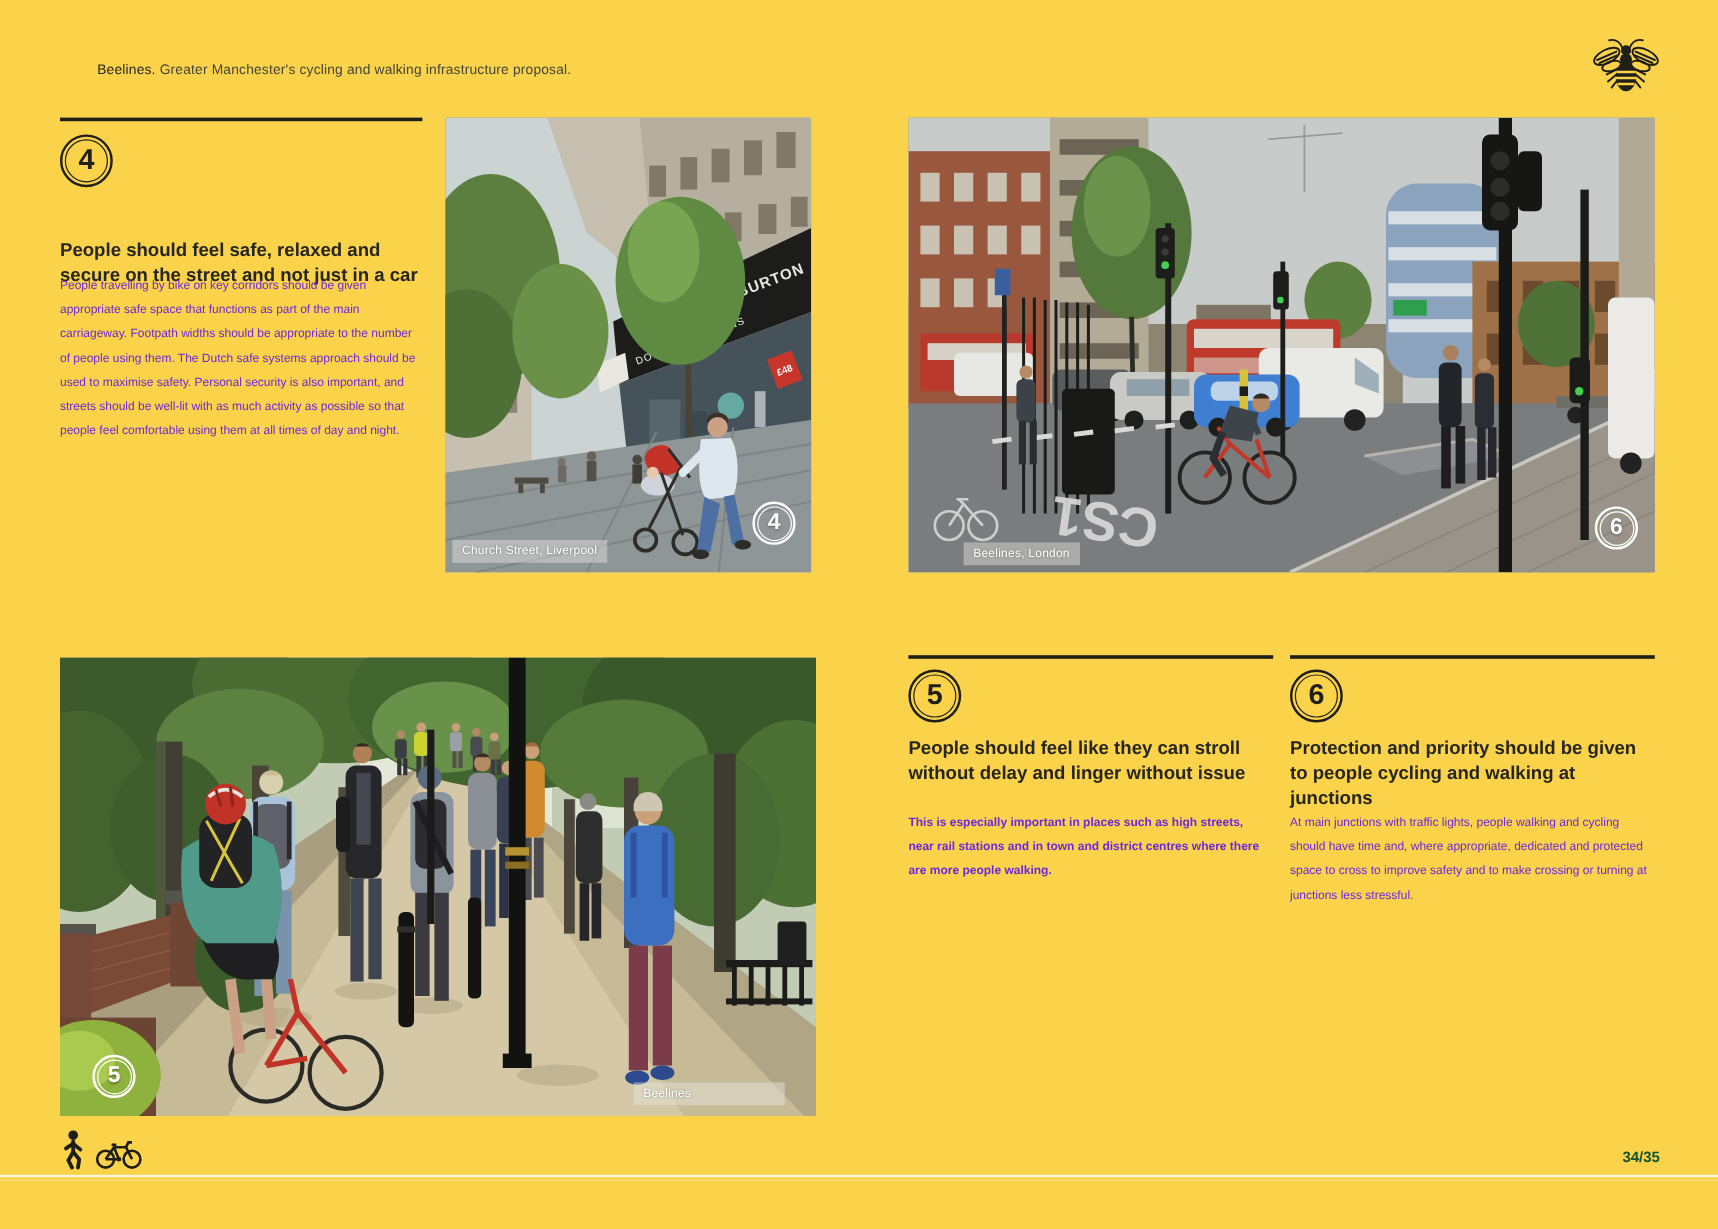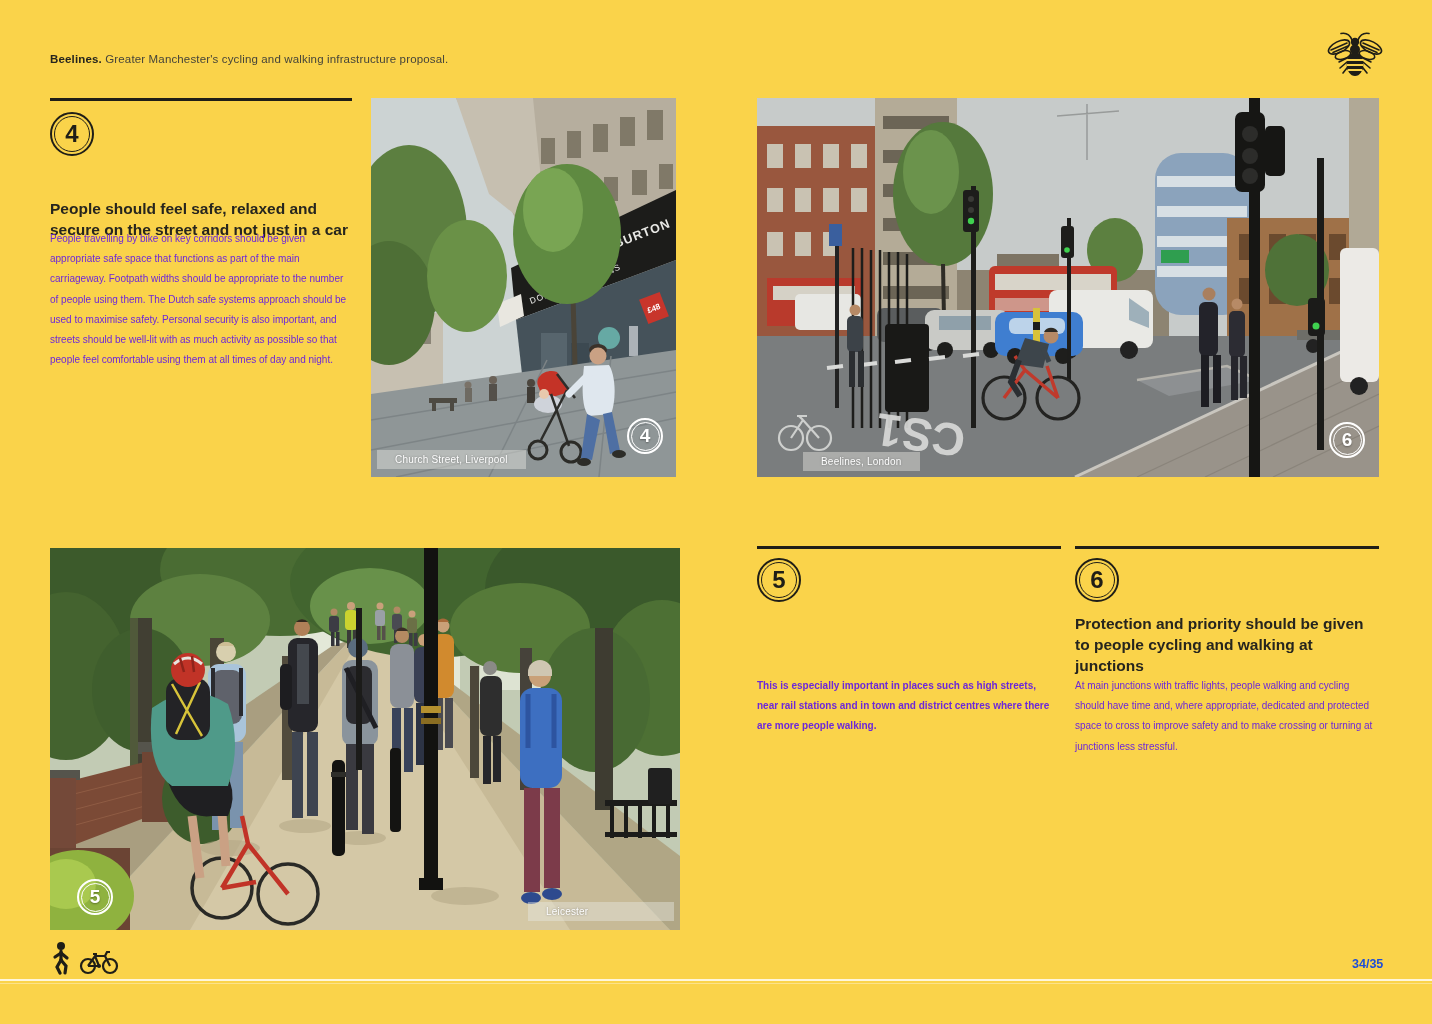--- a/index.html
+++ b/index.html
@@ -1,36 +1,36 @@
 <!DOCTYPE html>
 <html><head>
 <meta charset="utf-8">
 <style>
   html,body{margin:0;padding:0;background:#FAD34A;}
   .page{position:relative;width:1432px;height:1024px;background:#FAD34A;overflow:hidden;
         font-family:"Liberation Sans",sans-serif;color:#3B3A31;}
   .hdr{position:absolute;left:50px;top:53px;font-size:11.5px;letter-spacing:.15px;color:#45443A;}
-  .hdr .brand{font-weight:bold;color:#26251E;}
+  .hdr .brand{font-weight:normal;color:#26251E;margin-left:31px;}
   .bee{position:absolute;left:1326px;top:30px;}
   .rule{position:absolute;height:2.5px;background:#1F1E17;}
   .numc{position:absolute;width:44px;height:44px;border:2.5px solid #1F1E17;border-radius:50%;
         display:flex;align-items:center;justify-content:center;font-size:24px;font-weight:bold;color:#1F1E17;box-sizing:border-box;}
   .numc::after{content:'';position:absolute;inset:2px;border:1.5px solid #1F1E17;border-radius:50%;}
   .h-sec{position:absolute;font-weight:bold;font-size:15.5px;line-height:21px;color:#26251E;}
   .b-sec{position:absolute;font-size:10px;line-height:20.2px;color:#6d28d9;}
   .photo{position:absolute;overflow:hidden;background:#9aa0a0;}
   .photo svg{display:block;}
   .caption{position:absolute;background:rgba(230,230,224,.45);color:#fff;font-size:10px;
-           padding:4px 18px;letter-spacing:.2px;text-shadow:0 0 2px rgba(60,60,60,.55);white-space:nowrap;}
+           padding:4px 8px;letter-spacing:.2px;text-shadow:0 0 2px rgba(60,60,60,.55);white-space:nowrap;}
   .badge{position:absolute;width:36px;height:36px;border:2px solid #fff;border-radius:50%;box-sizing:border-box;
          display:flex;align-items:center;justify-content:center;color:#fff;font-size:19px;font-weight:bold;
          text-shadow:0 1px 2px rgba(0,0,0,.35);}
   .badge::after{content:'';position:absolute;inset:1.5px;border:1.5px solid #fff;border-radius:50%;}
   .footer-icons{position:absolute;left:50px;top:941px;display:flex;align-items:flex-end;gap:7px;}
-  .pagenum{position:absolute;left:1352px;top:957px;font-size:12.5px;font-weight:bold;color:#1d4ed8;}
+  .pagenum{position:absolute;left:1352px;top:957px;font-size:12.5px;font-weight:bold;color:#14532d;}
   .bline{position:absolute;left:0;top:979px;width:1432px;height:2px;background:rgba(255,255,255,.8);}
   .bline2{position:absolute;left:0;top:983px;width:1432px;height:1px;background:rgba(255,255,255,.35);}
 </style>
 </head>
 <body>
 
 <div class="page">
 
   <div class="hdr">
     <span class="brand">Beelines.</span>
@@ -311,20 +311,21 @@
     <div class="caption" style="left:46px;top:354px;">Beelines, London</div>
     <div class="badge" style="left:572px;top:324px;">
       <span>6</span>
     </div>
   </div>
 
   <div class="rule" style="left:757px;top:546px;width:304px;"></div>
   <div class="numc" style="left:757px;top:558px;">
     <span>5</span>
   </div>
+  <div class="h-sec" style="left:757px;top:613px;width:306px;">People should feel like they can stroll without delay and linger without issue</div>
   <div class="b-sec" style="left:757px;top:676px;width:302px;font-weight:bold;">This is especially important in places such as high streets, near rail stations and in town and district centres where there are more people walking.</div>
 
   <div class="rule" style="left:1075px;top:546px;width:304px;"></div>
   <div class="numc" style="left:1075px;top:558px;">
     <span>6</span>
   </div>
   <div class="h-sec" style="left:1075px;top:613px;width:306px;">Protection and priority should be given to people cycling and walking at junctions</div>
   <div class="b-sec" style="left:1075px;top:676px;width:306px;">At main junctions with traffic lights, people walking and cycling should have time and, where appropriate, dedicated and protected space to cross to improve safety and to make crossing or turning at junctions less stressful.</div>
 
   <div class="photo" style="left:50px;top:548px;width:630px;height:382px;">
@@ -479,21 +480,21 @@
         <rect x="555" y="284" width="72" height="5" fill="#1c1c1a"></rect>
       <g fill="#1c1c1a">
           <rect x="560" y="252" width="4" height="38"></rect>
           <rect x="574" y="252" width="4" height="38"></rect>
           <rect x="588" y="252" width="4" height="38"></rect>
           <rect x="602" y="252" width="4" height="38"></rect>
           <rect x="616" y="252" width="4" height="38"></rect>
         </g>
       <rect x="598" y="220" width="24" height="36" rx="3" fill="#202020"></rect>
     </svg>
-    <div class="caption" style="left:478px;top:354px;width:110px;">Leicester</div>
+    <div class="caption" style="left:478px;top:354px;width:110px;">Beelines</div>
     <div class="badge" style="left:27px;top:331px;">
       <span>5</span>
     </div>
   </div>
 
   <div class="footer-icons">
     <svg width="22" height="34" viewBox="0 0 22 34">
       <circle cx="11" cy="5" r="4" fill="#1F1E17"></circle>
       <g stroke="#1F1E17" stroke-width="3.2" stroke-linecap="round" fill="none">
         <path d="M11,10 L11,19"></path>

